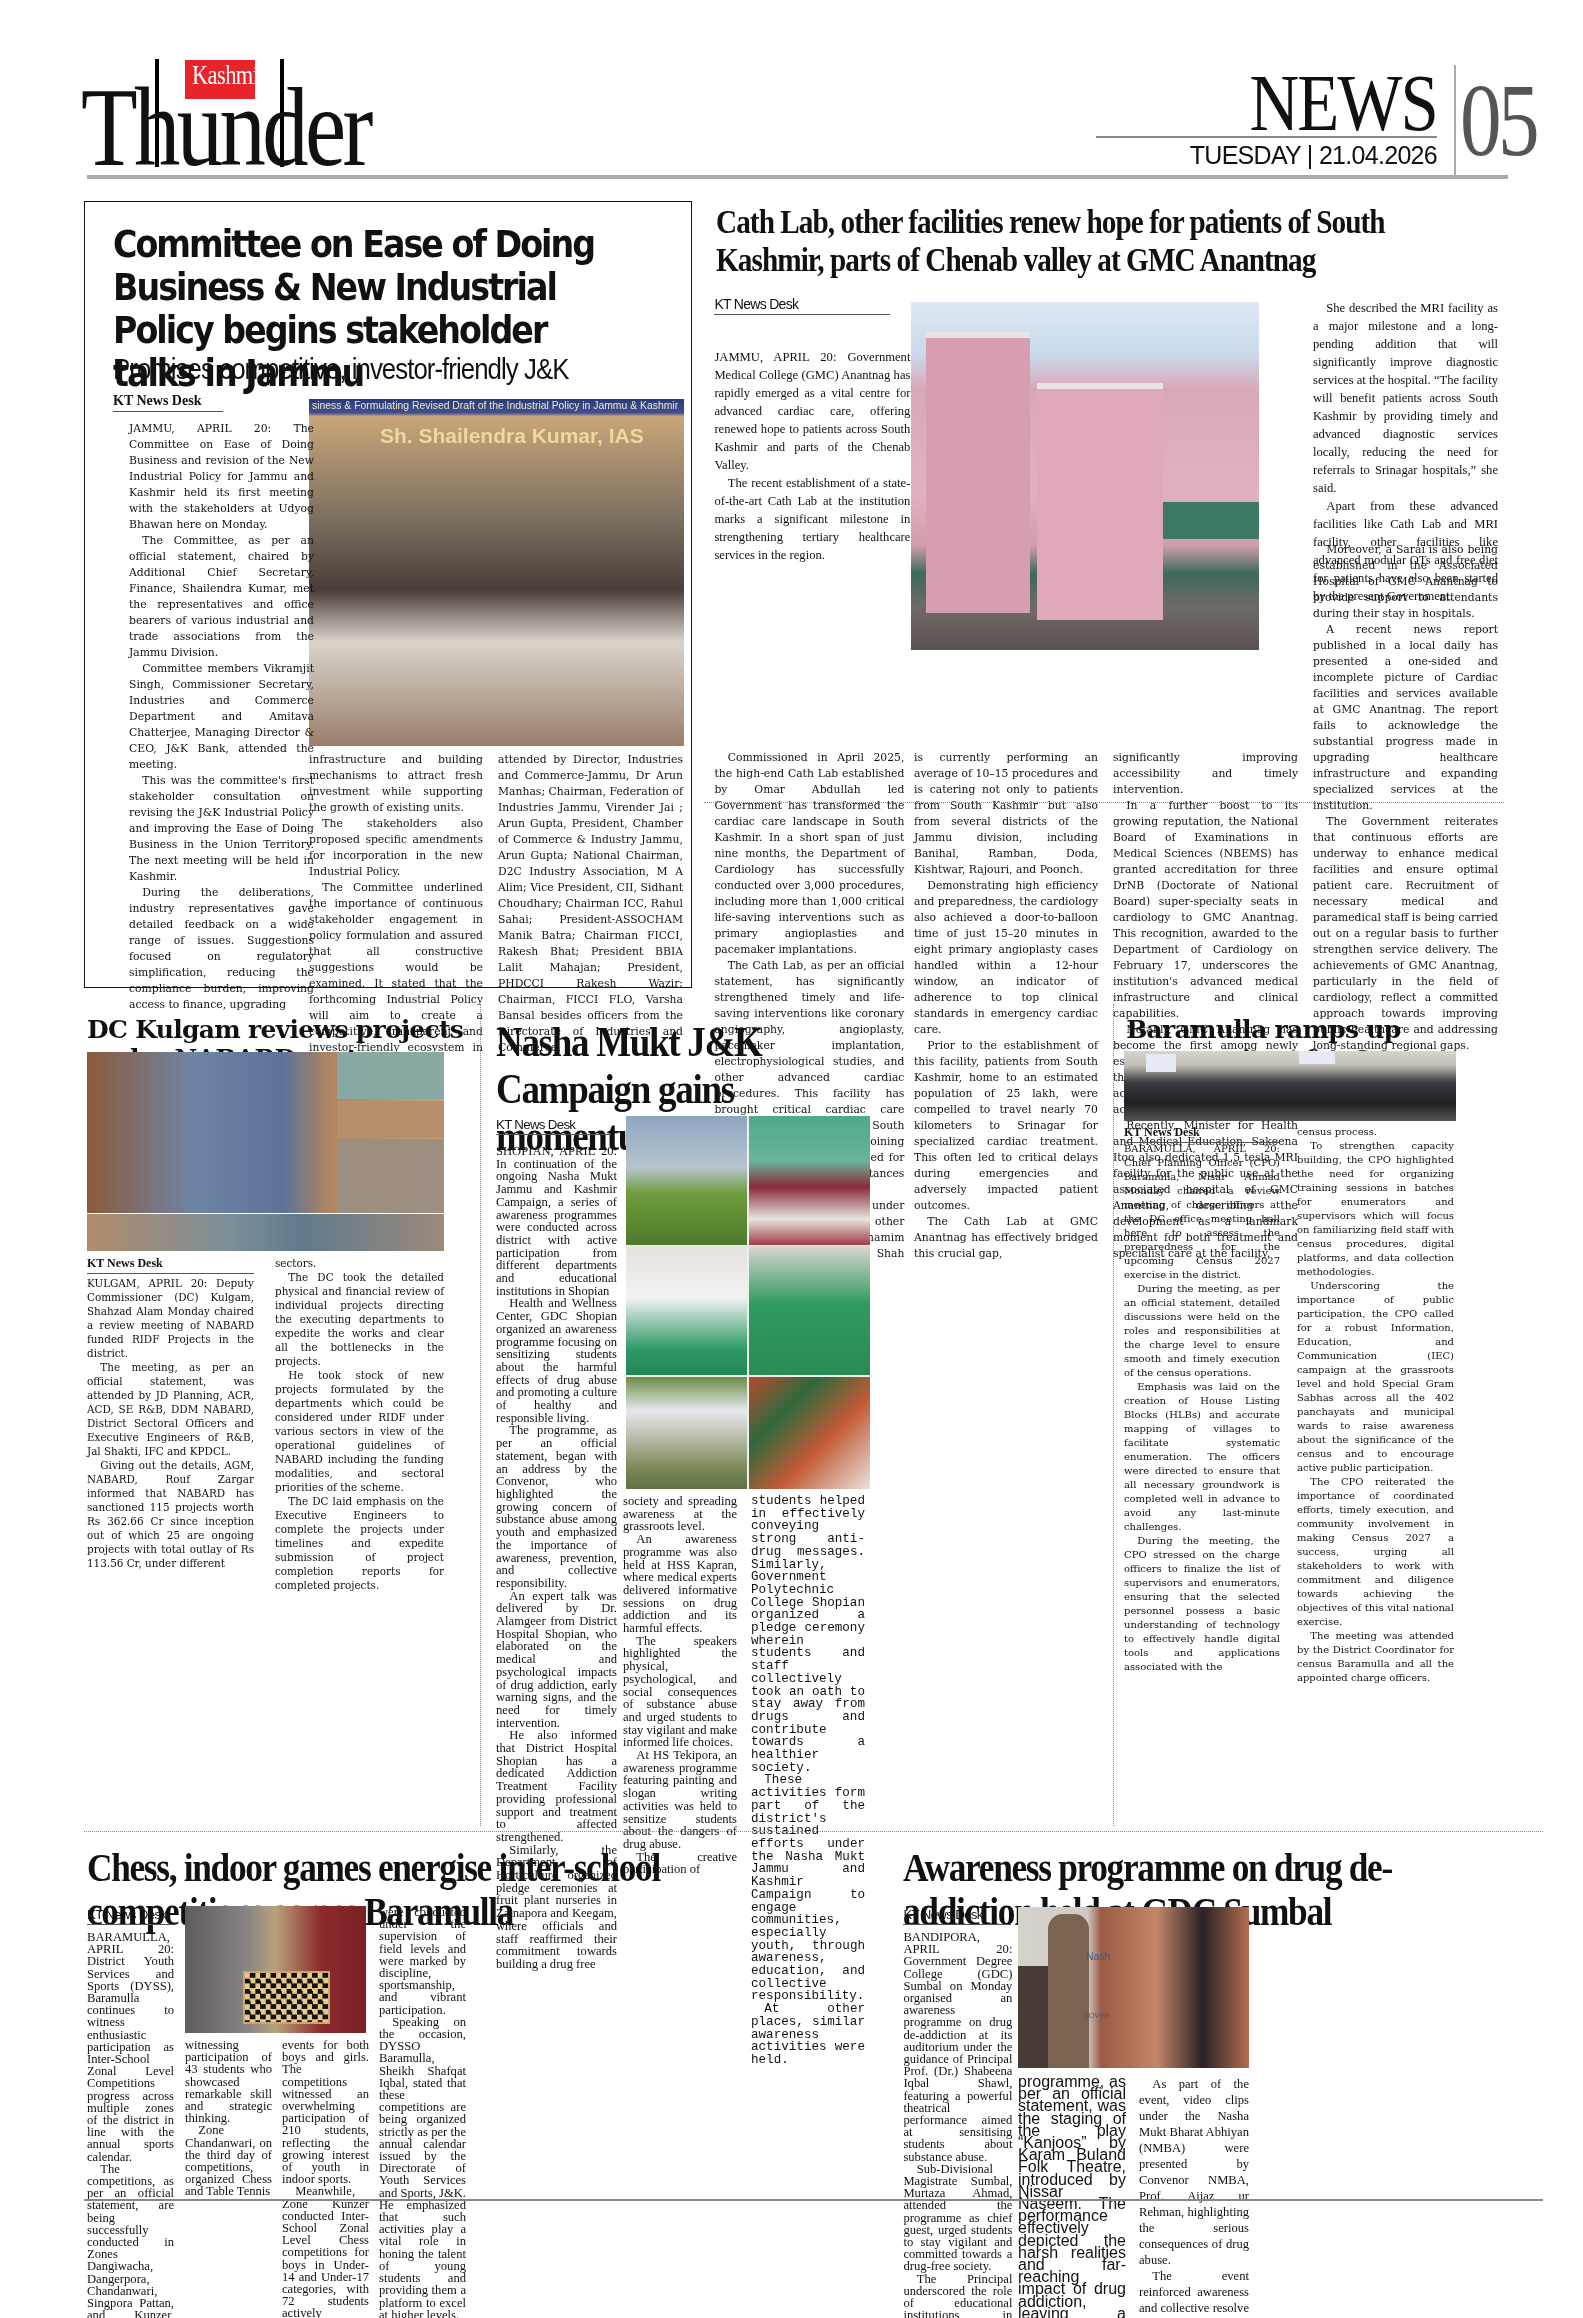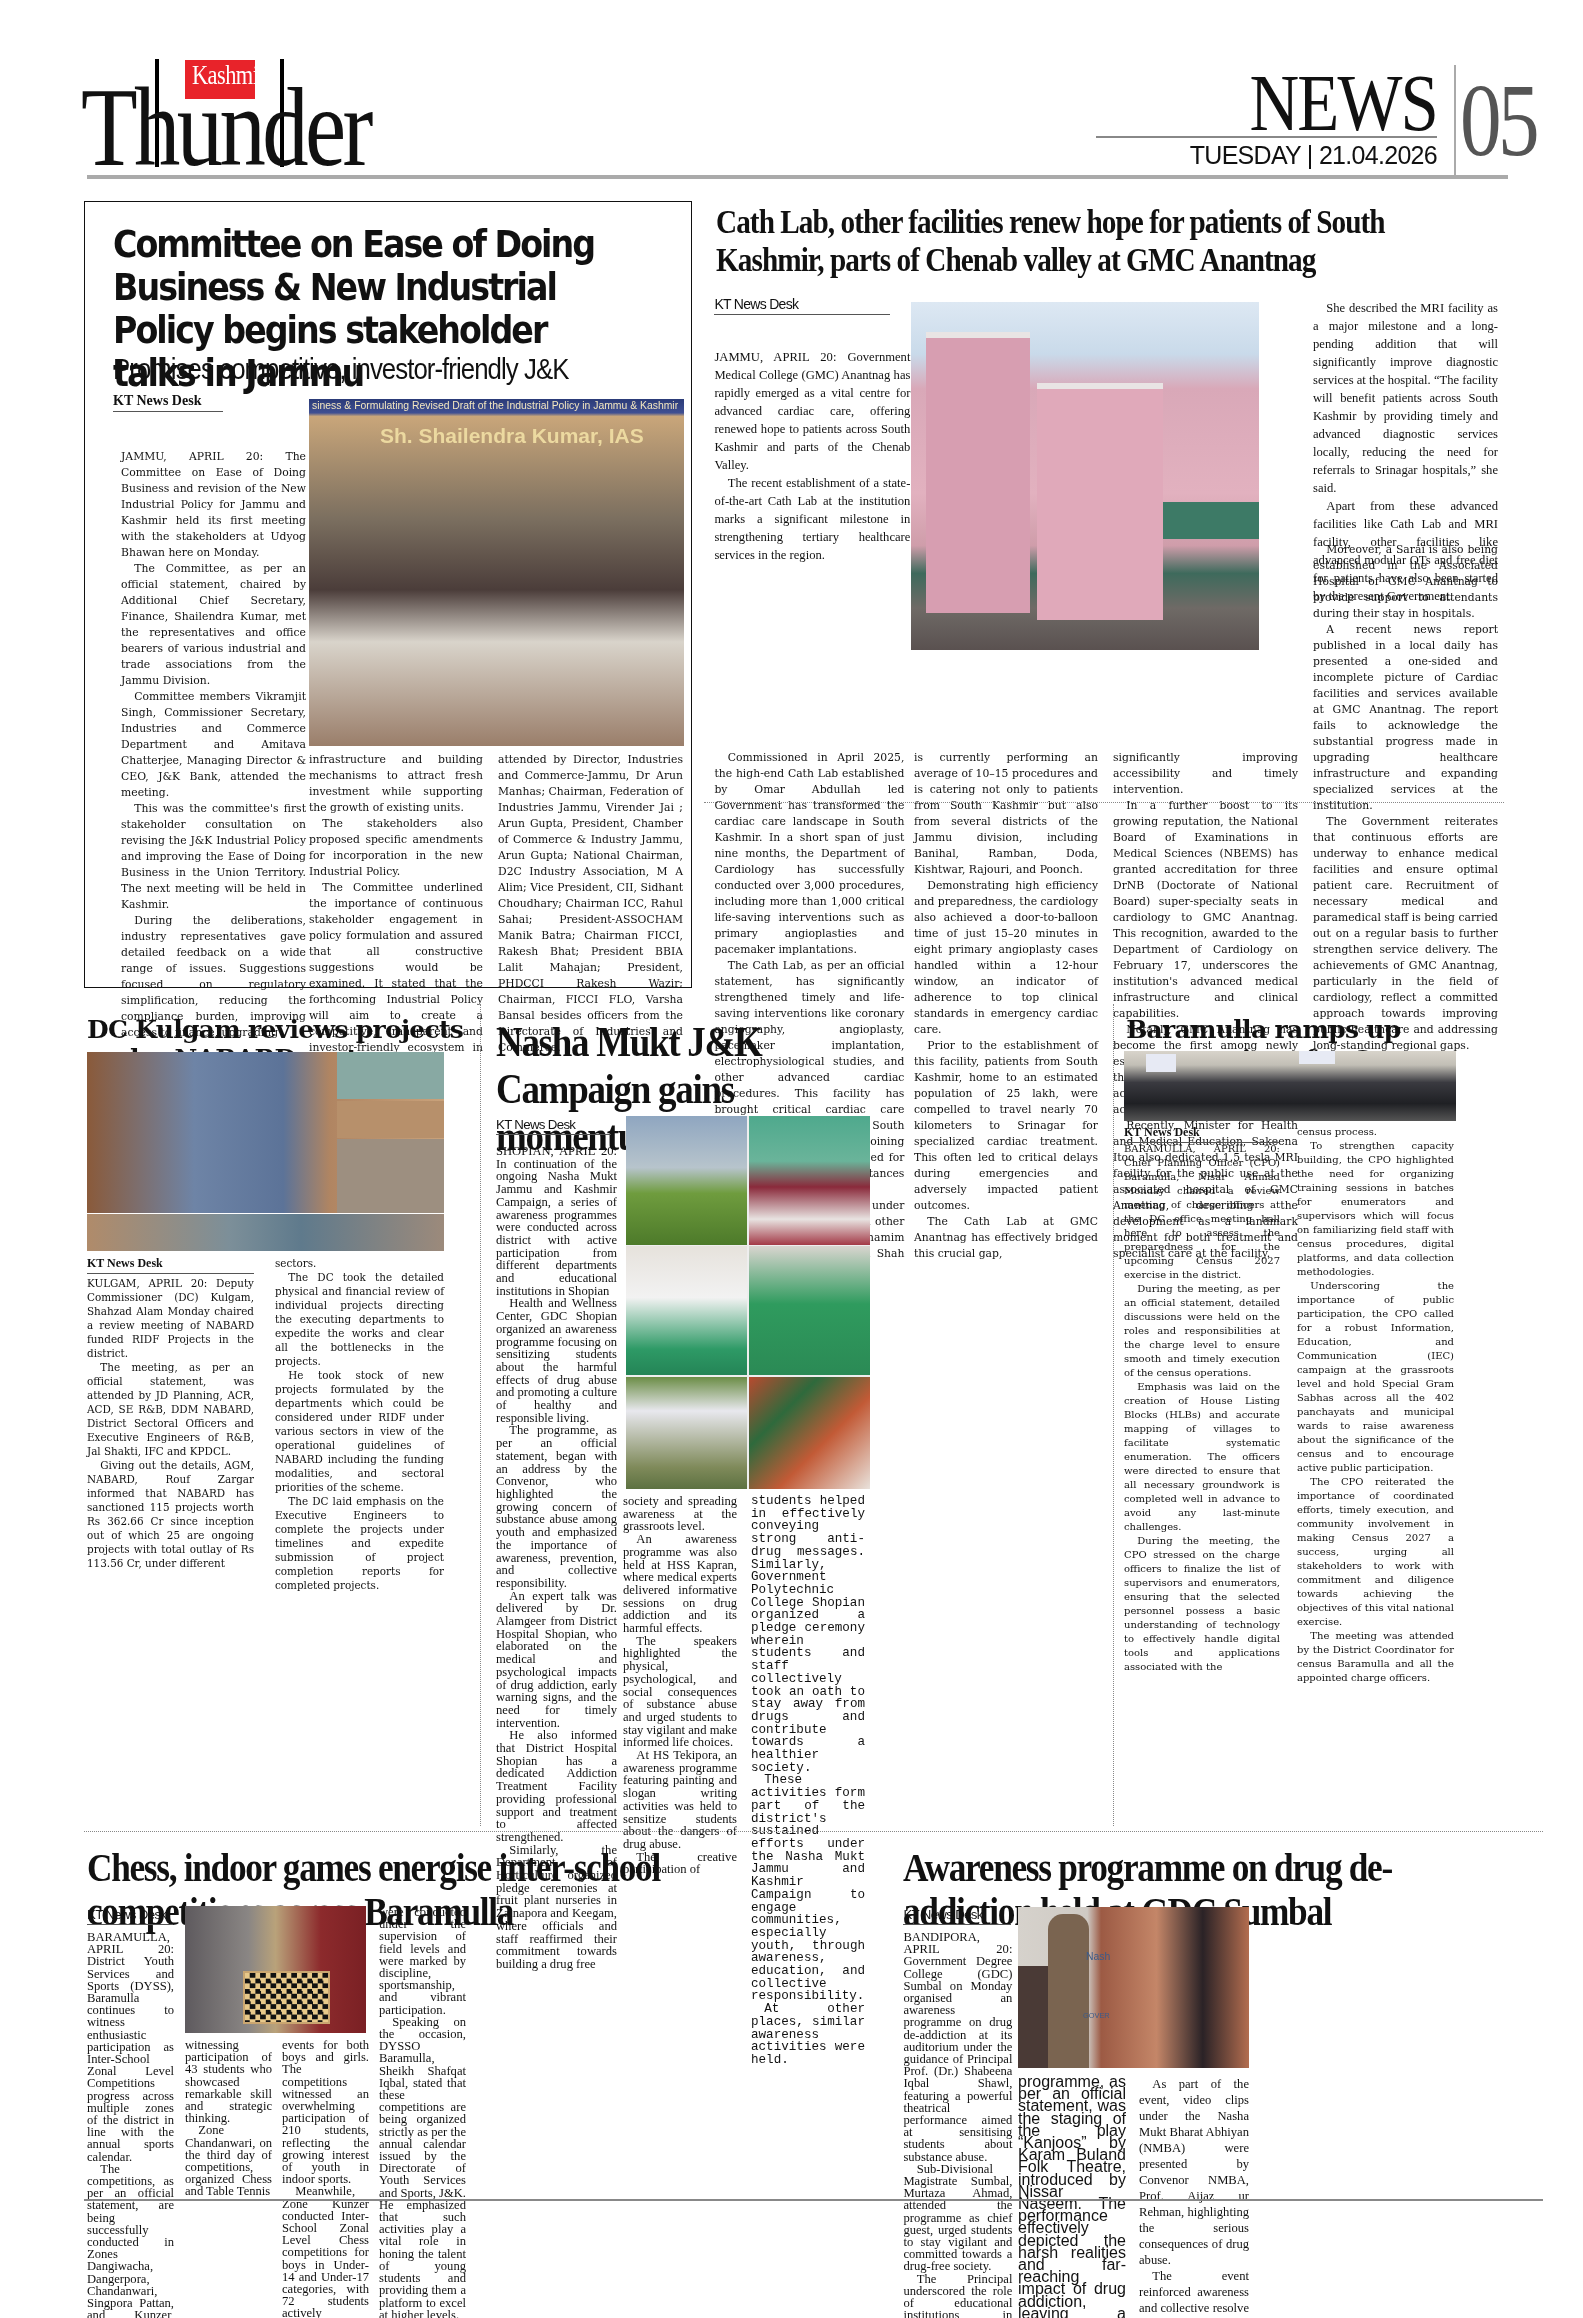--- a/index.html
+++ b/index.html
@@ -44,21 +44,21 @@
 <div class="abs" style="left:84px;top:201px;width:608px;height:787px;border:1.5px solid #111;">
   <div class="abs" style="left:28px;top:21px;width:563px;font-family:'DejaVu Sans',sans-serif;font-weight:bold;font-size:37px;line-height:43px;letter-spacing:-2.2px;transform:scaleX(0.9);transform-origin:0 0;">Committee on Ease of Doing Business &amp; New Industrial Policy begins stakeholder talks in Jammu</div>
   <div class="abs" style="left:28px;top:150px;width:585px;font-family:'Liberation Sans',sans-serif;font-size:30px;line-height:34px;letter-spacing:-1.1px;transform:scaleX(0.86);transform-origin:0 0;">Promises competitive, investor-friendly J&amp;K</div>
   <div class="abs byline" style="left:28px;top:191px;width:110px;font-size:14px;">KT News Desk</div>
 
   <div class="photo" style="left:224px;top:197px;width:375px;height:347px;background:linear-gradient(180deg,#2b3b78 0,#3f4f92 4%,#c9a67a 5%,#7a6e5f 35%,#4b3d3a 55%,#d9d4cb 70%,#9a7e6a 100%);">
     <div class="abs" style="left:3px;top:0.7px;width:370px;white-space:nowrap;overflow:hidden;font-family:'Liberation Sans',sans-serif;font-size:10.4px;color:#f3e7c0;">siness &amp; Formulating Revised Draft of the Industrial Policy in Jammu &amp; Kashmir</div>
     <div class="abs" style="left:71px;top:25px;font-family:'Liberation Sans',sans-serif;font-weight:bold;font-size:21px;color:#ecd9a0;white-space:nowrap;">Sh. Shailendra Kumar, IAS</div>
   </div>
 
-  <div class="abs body-text" style="left:36px;top:219px;width:185px;margin-top:28px;">
+  <div class="abs body-text" style="left:44px;top:219px;width:185px;">
     <p class="first">JAMMU, APRIL 20: The Committee on Ease of Doing Business and revision of the New Industrial Policy for Jammu and Kashmir held its first meeting with the stakeholders at Udyog Bhawan here on Monday.</p>
     <p>The Committee, as per an official statement, chaired by Additional Chief Secretary, Finance, Shailendra Kumar, met the representatives and office bearers of various industrial and trade associations from the Jammu Division.</p>
     <p>Committee members Vikramjit Singh, Commissioner Secretary, Industries and Commerce Department and Amitava Chatterjee, Managing Director &amp; CEO, J&amp;K Bank, attended the meeting.</p>
     <p>This was the committee's first stakeholder consultation on revising the J&amp;K Industrial Policy and improving the Ease of Doing Business in the Union Territory. The next meeting will be held in Kashmir.</p>
     <p>During the deliberations, industry representatives gave detailed feedback on a wide range of issues. Suggestions focused on regulatory simplification, reducing the compliance burden, improving access to finance, upgrading</p>
   </div>
   <div class="abs body-text" style="left:224px;top:550px;width:174px;">
     <p class="first">infrastructure and building mechanisms to attract fresh investment while supporting the growth of existing units.</p>
     <p>The stakeholders also proposed specific amendments for incorporation in the new Industrial Policy.</p>
     <p>The Committee underlined the importance of continuous stakeholder engagement in policy formulation and assured that all constructive suggestions would be examined. It stated that the forthcoming Industrial Policy will aim to create a competitive, transparent and investor-friendly ecosystem in Jammu and Kashmir.</p>

